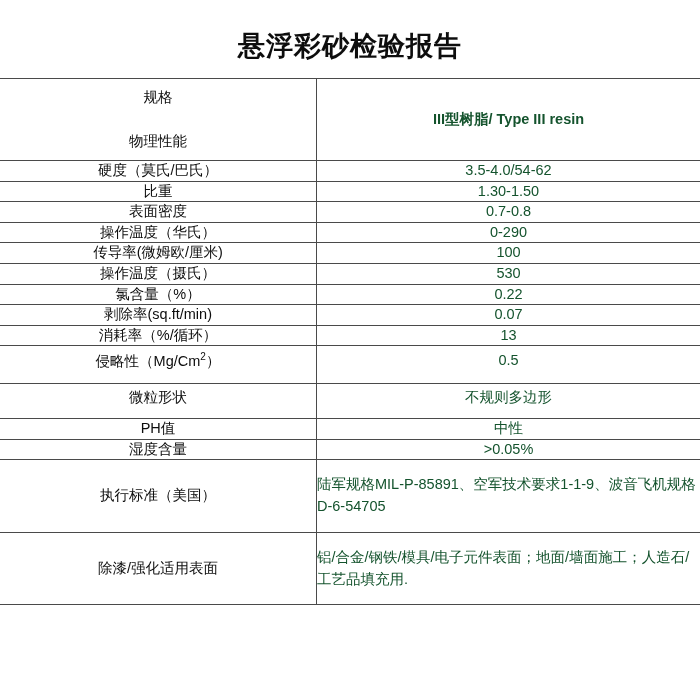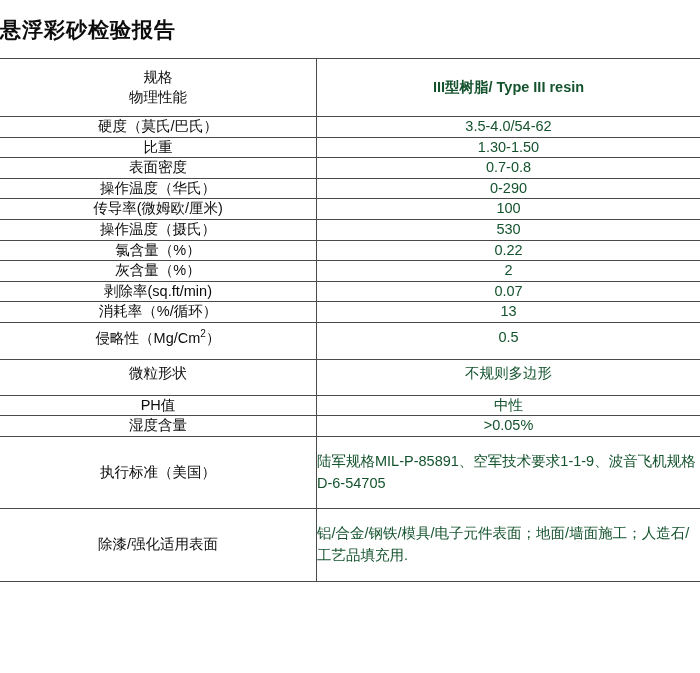--- a/index.html
+++ b/index.html
@@ -14,24 +14,25 @@
     color: #111111;
     overflow: hidden;
   }
   .page {
     width: 700px;
     height: 673px;
     position: relative;
     box-sizing: border-box;
   }
   .doc-title {
-    font-size: 21px;
+    text-align: center;
+    font-size: 27px;
     font-weight: bold;
     letter-spacing: 1px;
-    padding-top: 16px;
+    padding-top: 28px;
     padding-bottom: 14px;
     color: #0d0d0d;
   }
   table.spec-table {
     width: 700px;
     border-collapse: collapse;
     table-layout: fixed;
     font-size: 14px;
   }
   table.spec-table td {
@@ -54,21 +55,21 @@
     font-size: 14.5px;
     color: #14532d;
   }
   tr.header-row td.label-cell {
     padding: 9px 22px;
   }
   tr.header-row td.value-cell {
     font-weight: bold;
   }
   .hdr-line1 { display: block; }
-  .hdr-line2 { display: block; }
+  .hdr-line2 { display: block; margin-top: 24px; }
   tr.tall td { padding-top: 4px; padding-bottom: 11px; }
   tr.xtall td { padding-top: 14px; padding-bottom: 14px; }
   .value-wrap {
     display: block;
     text-align: center;
   }
   .value-wrap.justified {
     text-align: left;
     line-height: 1.5;
   }
@@ -123,24 +124,20 @@
       <tr>
         <td class="label-cell">操作温度（摄氏）</td>
         <td class="value-cell">530</td>
       </tr>
 
       <tr>
         <td class="label-cell">氯含量（%）</td>
         <td class="value-cell">0.22</td>
       </tr>
 
-      <tr>
-        <td class="label-cell">灰含量（%）</td>
-        <td class="value-cell">2</td>
-      </tr>
 
       <tr>
         <td class="label-cell">剥除率(sq.ft/min)</td>
         <td class="value-cell">0.07</td>
       </tr>
 
       <tr>
         <td class="label-cell">消耗率（%/循环）</td>
         <td class="value-cell">13</td>
       </tr>

